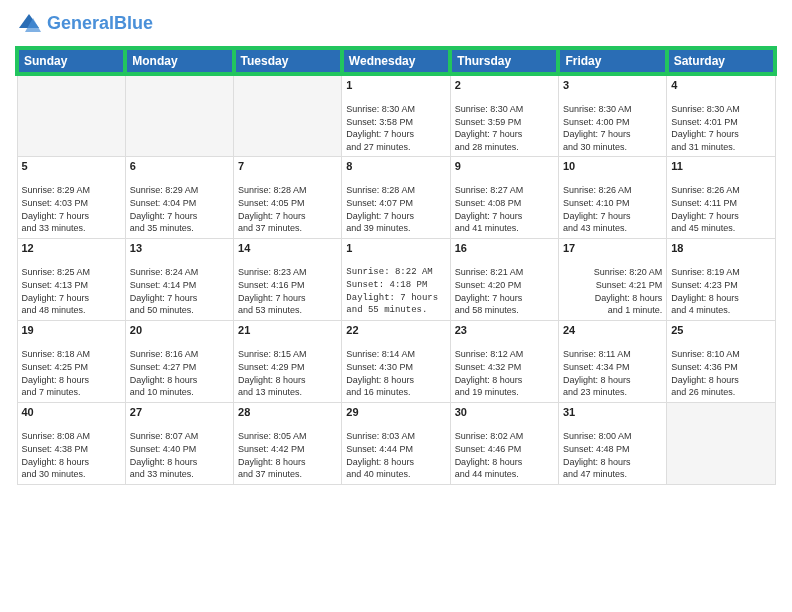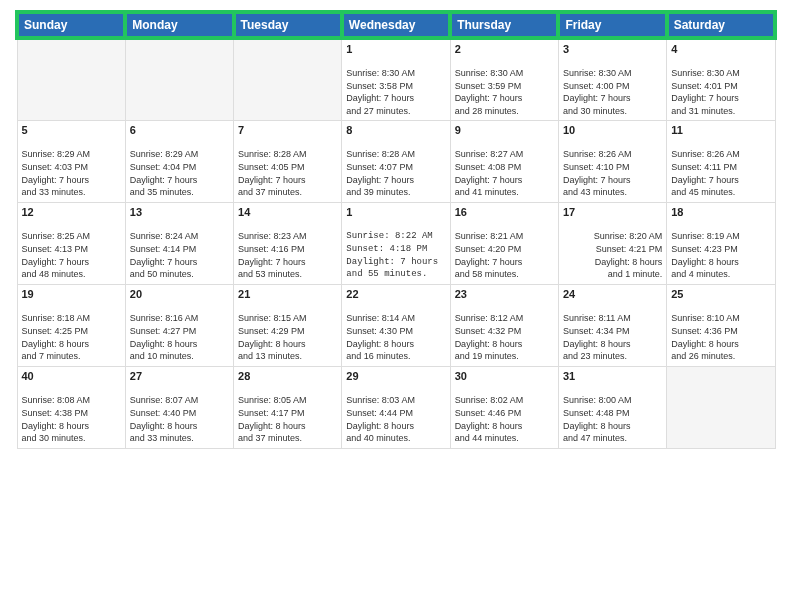--- a/index.html
+++ b/index.html
@@ -86,20 +86,38 @@
       line-height: 1.4;
       color: #333;
       font-size: 9px;
       margin-top: 12px;
     }
   </style>
 </head>
 <body>
 
 <div class="page">
+  <div class="header">
+    <div class="logo">
+      <svg class="logo-icon" viewBox="0 0 28 28">
+        <rect x="0" y="0" width="28" height="28" fill="white"></rect>
+        <polygon points="14,4 24,18 4,18" fill="#2a6db5"></polygon>
+        <polygon points="18,8 26,22 10,22" fill="#4a90d9" opacity="0.7"></polygon>
+      </svg>
+      <div>
+        <div class="logo-text">
+          <span>General</span><span style="color:#4a90d9">Blue</span>
+        </div>
+      </div>
+    </div>
+    <div class="title-area">
+      <div class="month-title"></div>
+      <div class="location"></div>
+    </div>
+  </div>
 
   <table class="calendar">
     <thead>
       <tr>
       <th>Sunday</th>
           <th>Monday</th>
           <th>Tuesday</th>
           <th>Wednesday</th>
           <th>Thursday</th>
           <th>Friday</th>
@@ -304,21 +322,21 @@
           <td>
             <div class="day-number">27</div>
             <div class="day-info" style="white-space: pre-line;">Sunrise: 8:07 AM
 Sunset: 4:40 PM
 Daylight: 8 hours
 and 33 minutes.</div>
           </td>
           <td>
             <div class="day-number">28</div>
             <div class="day-info" style="white-space: pre-line;">Sunrise: 8:05 AM
-Sunset: 4:17 PM
+Sunset: 4:42 PM
 Daylight: 8 hours
 and 37 minutes.</div>
           </td>
           <td>
             <div class="day-number">29</div>
             <div class="day-info" style="white-space: pre-line;">Sunrise: 8:03 AM
 Sunset: 4:44 PM
 Daylight: 8 hours
 and 40 minutes.</div>
           </td>

